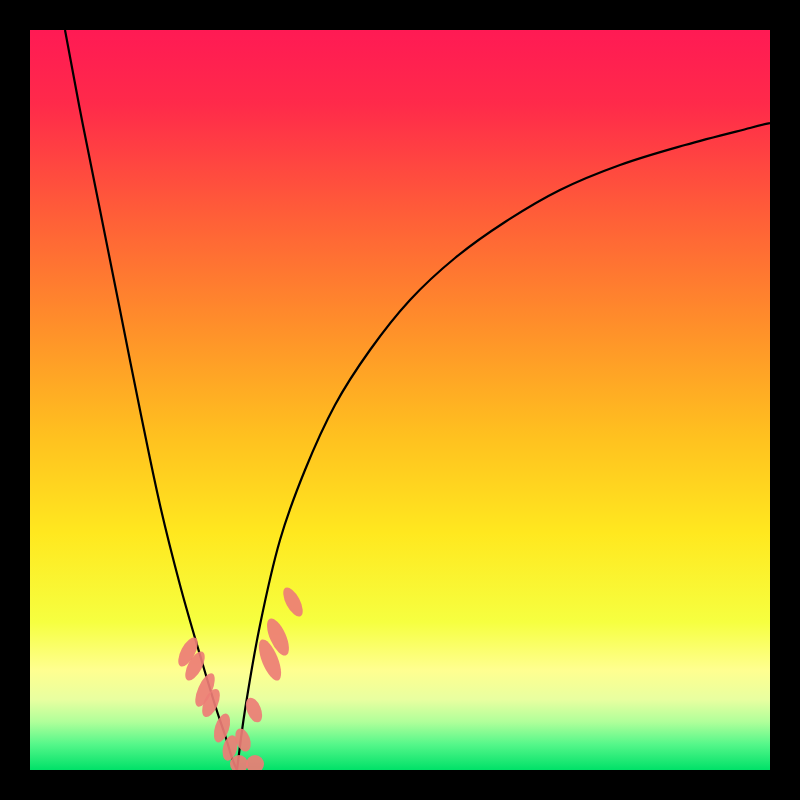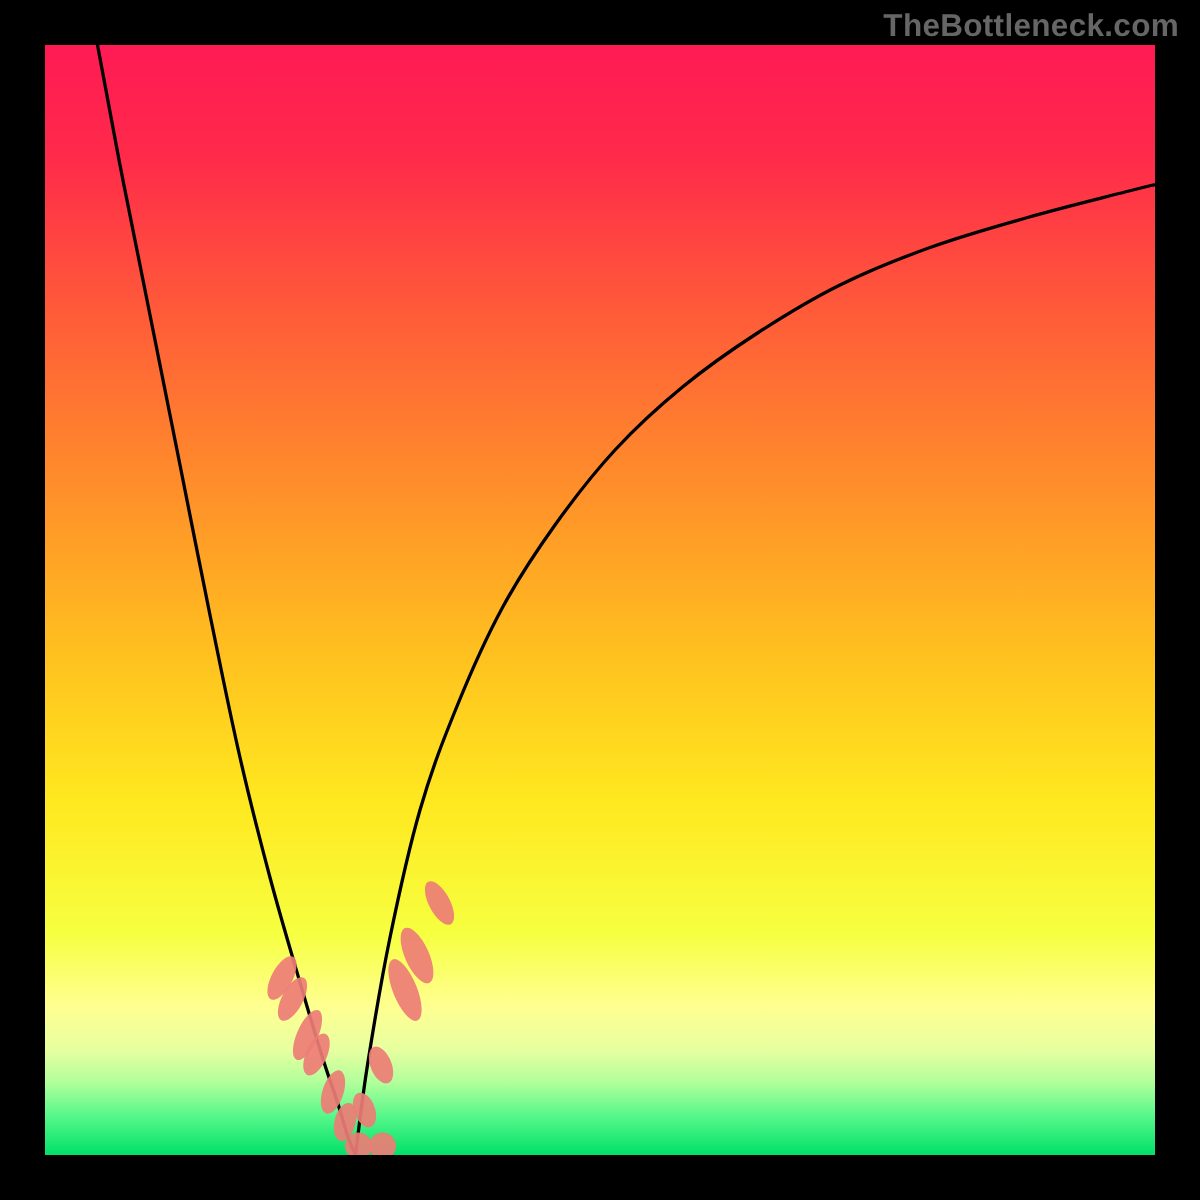--- a/index.html
+++ b/index.html
@@ -93,15 +93,14 @@
           <ellipse cx="213" cy="710" rx="7" ry="12" fill="#ed7d76" opacity="0.92" transform="rotate(-20 213 710)"></ellipse>
           <ellipse cx="224" cy="680" rx="7" ry="13" fill="#ed7d76" opacity="0.92" transform="rotate(-22 224 680)"></ellipse>
           <ellipse cx="240" cy="630" rx="8" ry="22" fill="#ed7d76" opacity="0.92" transform="rotate(-22 240 630)"></ellipse>
           <ellipse cx="248" cy="607" rx="8" ry="20" fill="#ed7d76" opacity="0.92" transform="rotate(-24 248 607)"></ellipse>
           <ellipse cx="263" cy="572" rx="7" ry="16" fill="#ed7d76" opacity="0.92" transform="rotate(-28 263 572)"></ellipse>
         </g>
     </svg>
 
   </div>
 
-  <div class="watermark">TheBottleneck.com</div>
 
 </div>
 
 </body></html>

